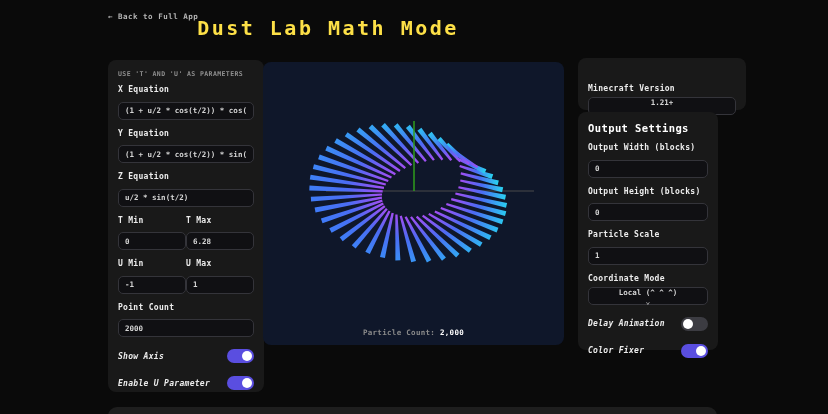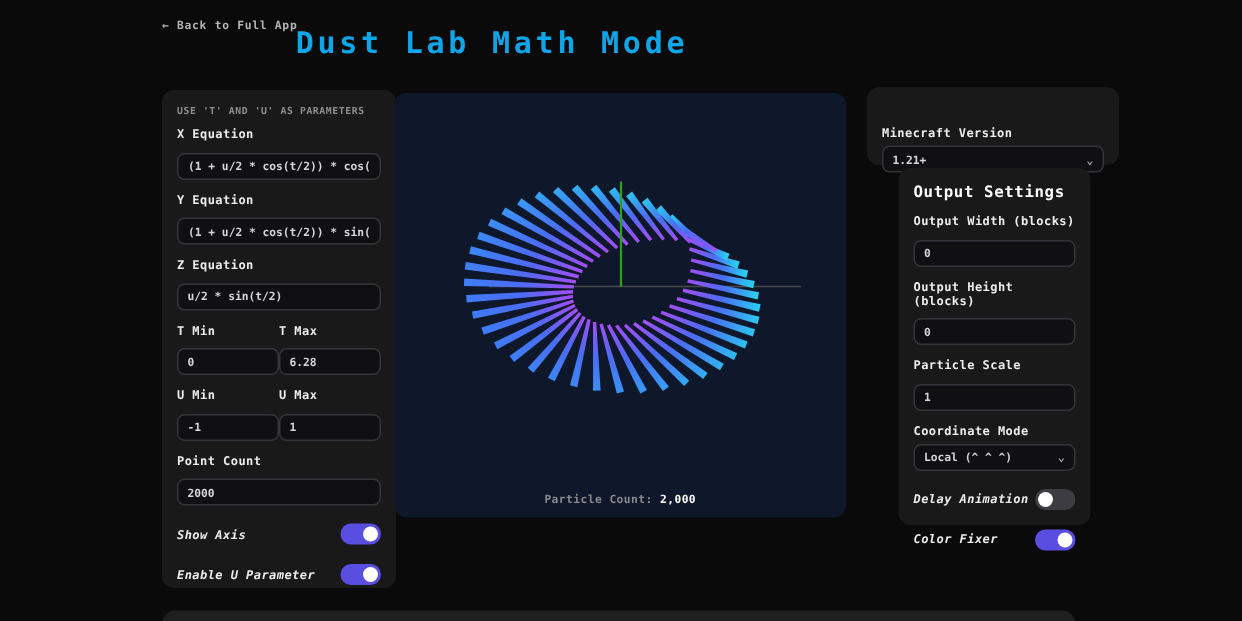--- a/index.html
+++ b/index.html
@@ -10,49 +10,49 @@
     color:#e6e6e6;
     position:relative;
   }
   .back-link {
     position:absolute; left:108px; top:12px;
     font-size:7.5px; font-weight:bold; color:#b5b5b5; cursor:pointer;
     letter-spacing:.5px;
   }
   .page-title {
     position:absolute; left:0; top:16px; width:656px;
-    text-align:center; font-size:20px; font-weight:bold; color:#0ea5e9;
+    text-align:center; font-size:20px; font-weight:bold; color:#fde047;
     letter-spacing:2.5px;
   }
   .panel {
     position:absolute; background:#191919; border-radius:8px;
   }
   #left-panel  { left:108px; top:60px;  width:156px; height:332px; padding:10px; }
   #canvas-panel{ left:263px; top:62px;  width:301px; height:283px; background:#0f172a; }
   #version-panel { left:578px; top:58px; width:168px; height:44px; padding:26px 10px; }
-  #settings-panel{ left:599px; top:112px; width:128px; height:238px; padding:10px; }
+  #settings-panel{ left:578px; top:112px; width:140px; height:238px; padding:10px; }
   #bottom-panel-edge {
     position:absolute; left:108px; top:407px; width:609px; height:12px;
     background:#1e1e1e; border-radius:9px 9px 0 0;
   }
   .hint { font-size:6.5px; color:#8f8f8f; letter-spacing:.4px; margin-bottom:7px; font-weight:bold;}
   .field-label { font-size:8px; font-weight:bold; color:#ececec; margin-bottom:4px; letter-spacing:.3px;}
   .text-input {
     width:100%; height:18px; background:#101013; border:1px solid #34343a;
     border-radius:5px; color:#d6d6d6; font-family:inherit; font-size:7.5px;
     font-weight:bold; padding:0 6px; margin-bottom:9px; outline:none;
     white-space:nowrap; overflow:hidden;
   }
   .two-col { display:flex; gap:0; }
   .two-col > div { flex:1; min-width:0; }
   .select {
     width:100%; height:18px; background:#101013; border:1px solid #34343a;
     border-radius:5px; color:#d6d6d6; font-size:7.5px; font-weight:bold;
     padding:0 6px; display:flex; align-items:center; justify-content:space-between;
-    cursor:pointer; margin-bottom:2px;
+    cursor:pointer; margin-bottom:2px;flex-direction:column;
   }
   .select .chev { color:#bdbdbd; font-size:8px; }
   .toggle-row {
     display:flex; align-items:center; justify-content:space-between;
     margin:3px 0 13px 0;
     font-style:italic;
   }
   .toggle-row .field-label { margin-bottom:0; }
   .toggle {
     width:27px; height:14px; border-radius:8px; background:#3c3c42;

